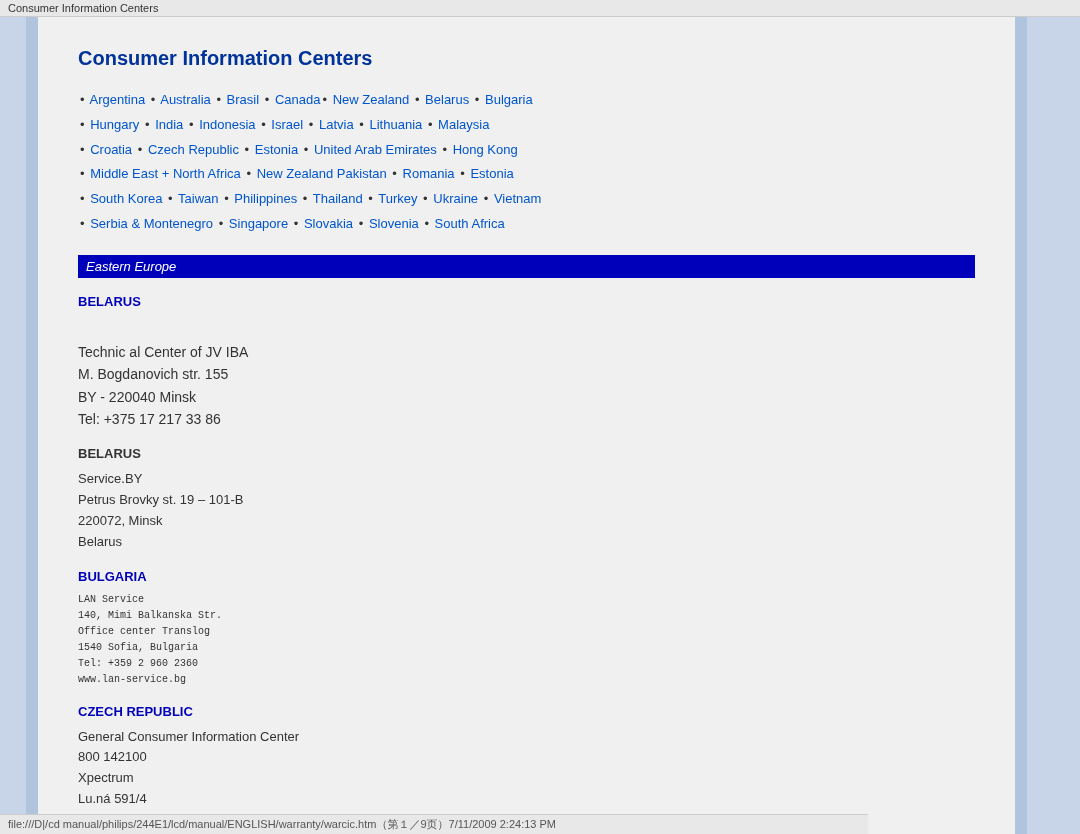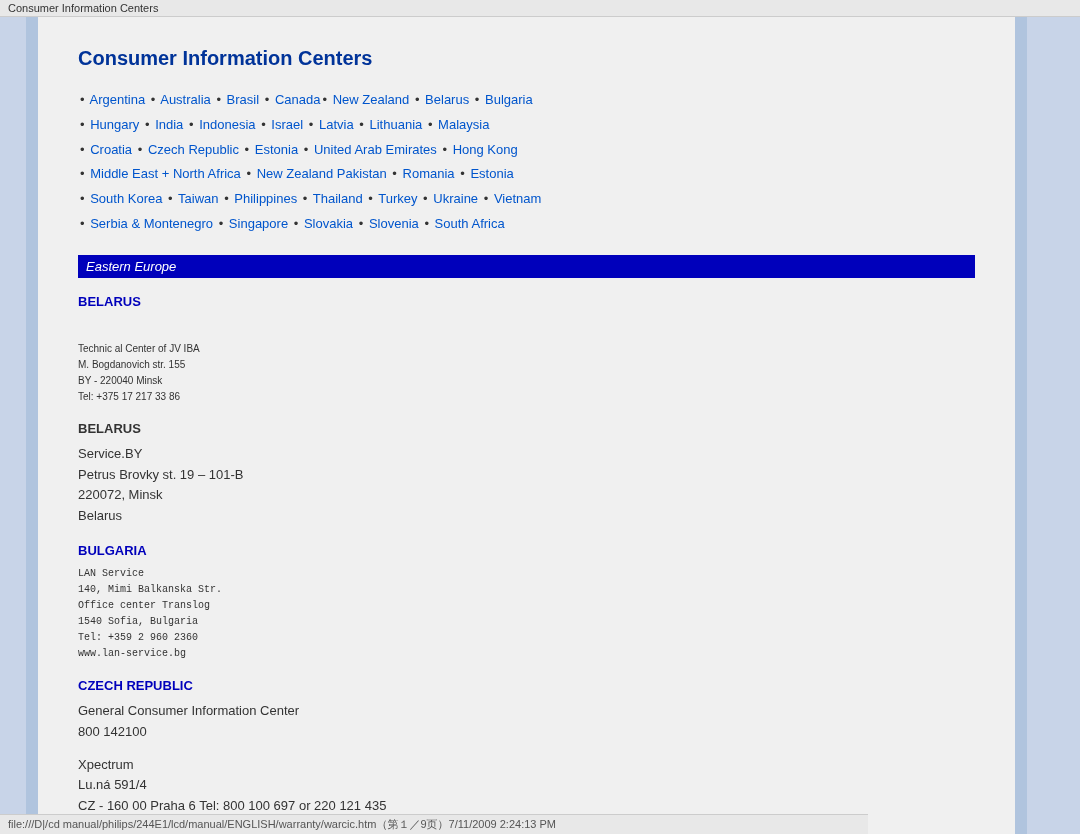--- a/index.html
+++ b/index.html
@@ -161,21 +161,21 @@
         <a href="#">South Africa</a>
       </div>
     </div>
 
     <div style="margin-top: 20px; margin-bottom: 16px; font-style: italic;">
       <div style="background:#0000bb; color:white; padding:4px 8px; font-size:13px;">Eastern Europe</div>
     </div>
 
     <div>
       <div style="color:#0000bb; font-weight:bold; font-size:13px; margin-bottom:8px;">BELARUS</div>
-      <div style="font-size:10px; color:#333; margin-bottom:16px; line-height:1.6;margin-top:32px;">
+      <div style="font-size:14px; color:#333; margin-bottom:16px; line-height:1.6;margin-top:32px;">
         Technic al Center of JV IBA<br>
         M. Bogdanovich str. 155<br>
         BY - 220040 Minsk<br>
         Tel: +375 17 217 33 86
       </div>
     </div>
 
     <div>
       <div style="color:#333; font-weight:bold; font-size:13px; margin-bottom:8px;">BELARUS</div>
       <div style="font-size:13px; color:#333; margin-bottom:16px; line-height:1.6;">
@@ -193,21 +193,21 @@
         140, Mimi Balkanska Str.<br>
         Office center Translog<br>
         1540 Sofia, Bulgaria<br>
         Tel: +359 2 960 2360<br>
         www.lan-service.bg
       </div>
     </div>
 
     <div>
       <div style="color:#0000bb; font-weight:bold; font-size:13px; margin-bottom:8px;">CZECH REPUBLIC</div>
-      <div style="font-size:13px; color:#333; margin-bottom:12px; line-height:1.6;">
+      <div style="font-size:13px; color:#333; line-height:1.6;">
         General Consumer Information Center<br>
         800 142100
       </div>
       <div style="font-size:13px; color:#333; margin-bottom:16px; line-height:1.6;">
         Xpectrum<br>
         Lu.ná 591/4<br>
         CZ - 160 00 Praha 6 Tel: 800 100 697 or 220 121 435<br>
         Email:info@xpectrum.cz<br>
         www.xpectrum.cz
       </div>

